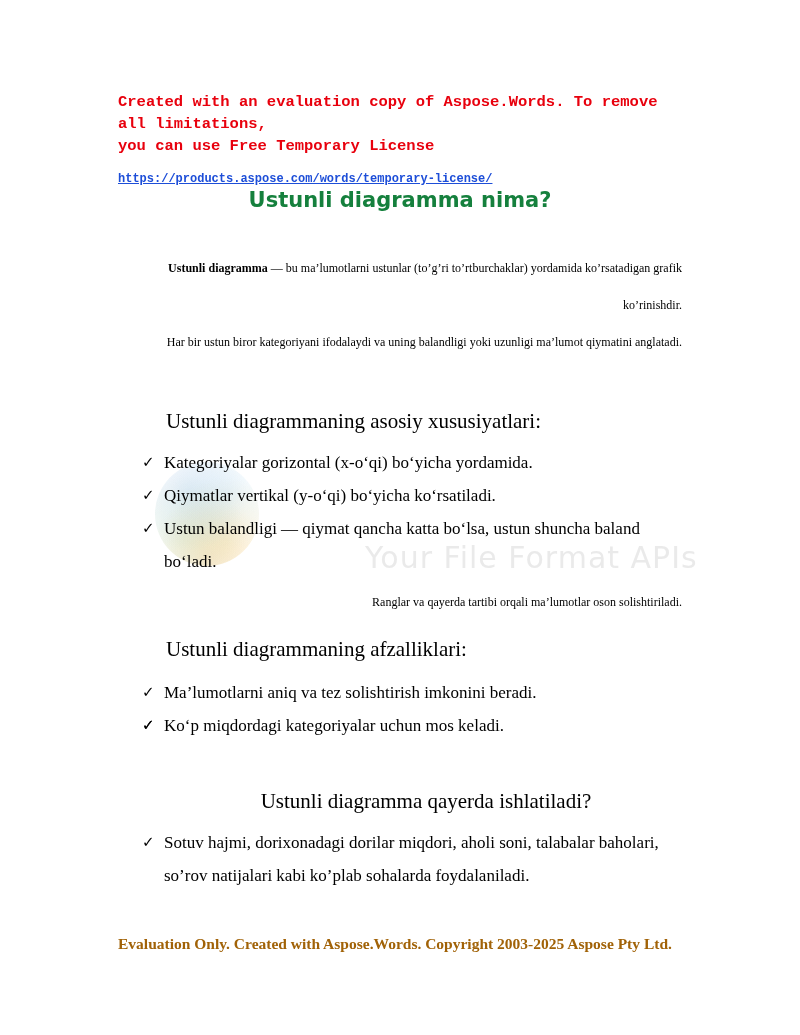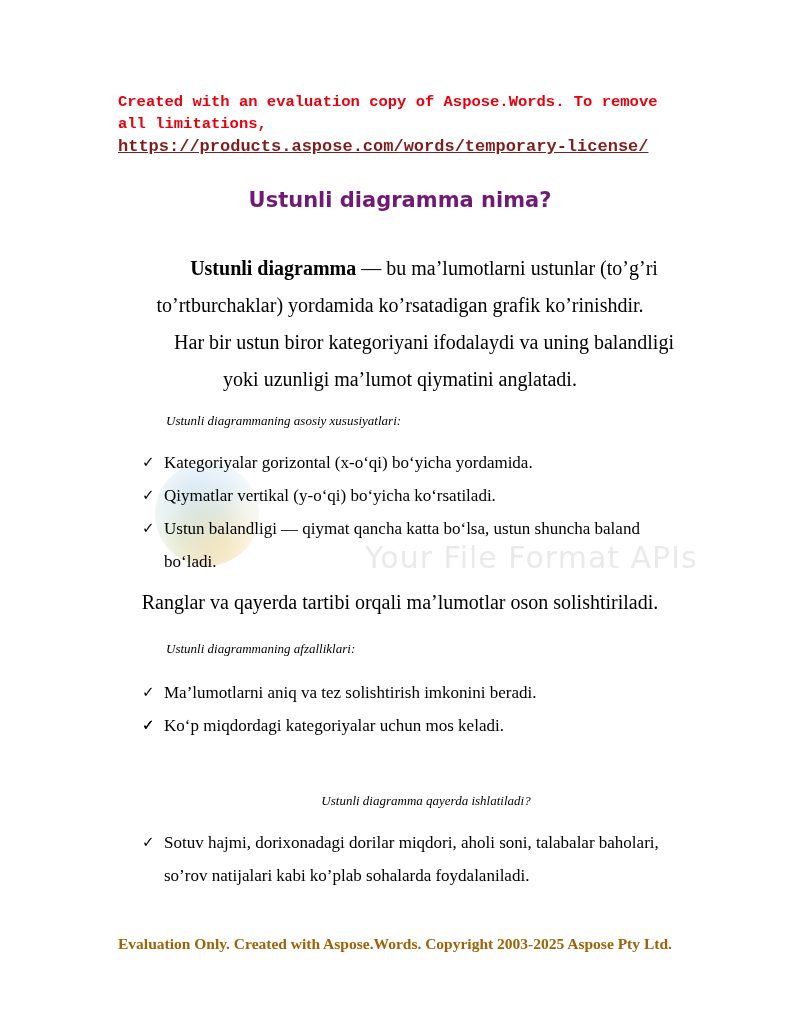--- a/index.html
+++ b/index.html
@@ -78,57 +78,56 @@
     top: 91px;
     width: 560px;
     font-family: Liberation Mono, monospace;
     font-size: 15.5px;
     font-weight: bold;
     line-height: 22px;
     color: #e8000d;
   }
   .eval-link {
     display: block;
-    margin-top: 1px;
-    font-size: 17px;
-    font-weight: bold;
-    color: #7f1d1d;
+    margin-top: 11px;
+    font-size: 12px;
+    font-weight: bold;
+    color: #1d4ed8;
     text-decoration: underline;
     word-break: break-all;
   }
 
   .doc-title {
     position: absolute;
     left: 0;
     top: 188px;
     width: 800px;
     text-align: center;
     font-family: "DejaVu Sans", "Liberation Sans", sans-serif;
     font-size: 21px;
     font-weight: bold;
-    color: #701a75;
+    color: #15803d;
   }
 
   .body-block {
     position: absolute;
     left: 118px;
     width: 564px;
-    font-size: 20px;
+    font-size: 12px;
     line-height: 37px;
-    text-align: center;
+    text-align: right;
   }
   .indent { text-indent: 48px; }
   .lead-bold { font-weight: bold; }
 
   .sub-head {
     position: absolute;
     left: 166px;
     width: 520px;
-    font-size: 13px;
-    font-style: italic;
+    font-size: 21px;
     line-height: 30px;
   }
 
   .bullet-list {
     position: absolute;
     left: 118px;
     width: 564px;
     margin: 0;
     padding: 0;
     list-style: none;
@@ -168,20 +167,21 @@
   <div id="watermark">
     <div class="wm-logo"></div>
     <div class="wm-sub">Your File Format APIs</div>
   </div>
 
   <div id="content">
 
     <div class="eval-header">
       <span>Created with an evaluation copy of Aspose.Words. To remove all limitations,</span>
       <br>
+      <span>you can use Free Temporary License</span>
       <a class="eval-link" href="#">https://products.aspose.com/words/temporary-license/</a>
     </div>
 
     <div class="doc-title">Ustunli diagramma nima?</div>
 
     <div class="body-block indent" style="top:250px;">
       <span class="lead-bold">Ustunli diagramma</span><span> — bu ma’lumotlarni ustunlar (to’g’ri to’rtburchaklar) yordamida ko’rsatadigan grafik ko’rinishdir.</span>
     </div>
 
     <div class="body-block indent" style="top:324px;">Har bir ustun biror kategoriyani ifodalaydi va uning balandligi yoki uzunligi ma’lumot qiymatini anglatadi.</div>

